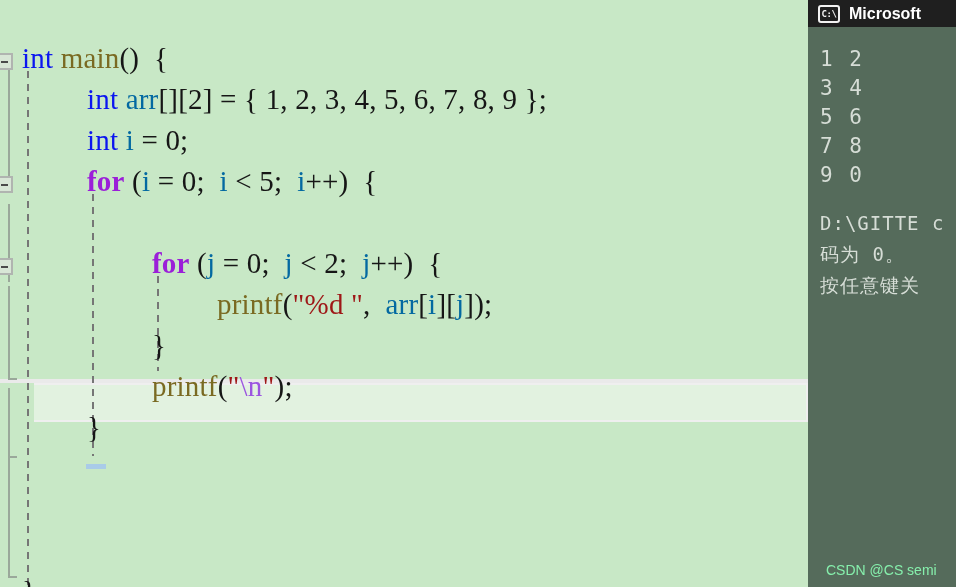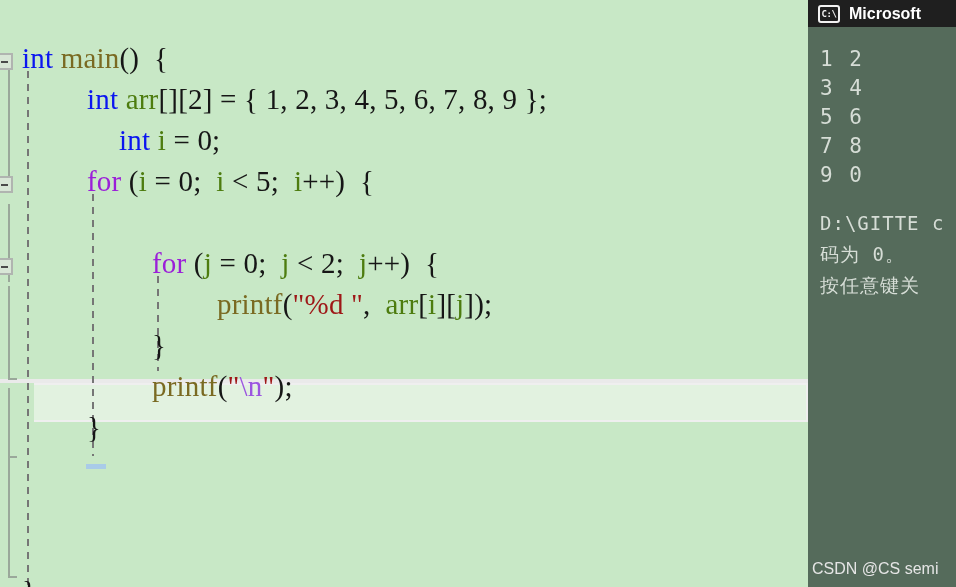--- a/index.html
+++ b/index.html
@@ -59,23 +59,23 @@
     position:absolute; left:0; width:808px; height:4px; background:#eaeaea;
   }
 
   
   .mark-blue{
     position:absolute; width:20px; height:5px; background:#a9cbe8;
   }
 
   
   .kw-type   { color:#0b16f0; }   
-  .kw-ctrl   { color:#9b1fd8; }   
+  .kw-ctrl   { color:#9b1fd8;font-weight:bold; }   
   .fn        { color:#7a6a22; }   
-  .ident     { color:#4d7c0f; }   
+  .ident     { color:#0369a1; }   
   .num       { color:#161616; }
   .punc      { color:#161616; }
   .str       { color:#9e1717; }   
   .esc       { color:#9b55e0; }   
 
   
   #console{
     position:absolute; left:808px; top:0; width:148px; height:587px;
     background:#556b5b; overflow:hidden;
     font-family:"DejaVu Sans Mono", monospace;
@@ -102,23 +102,23 @@
   .out-line{
     font-size:21px; line-height:29px; color:#d6ddd6;
     white-space:pre; letter-spacing:2px;
   }
   .msg-line{
     font-size:19px; line-height:31px; color:#d6ddd6;
     white-space:pre; letter-spacing:1px;
   }
   #console-gap{ height:18px; }
   #watermark{
-    position:absolute; left:4px; bottom:9px;
+    position:absolute; left:18px; bottom:9px;
     font-family:"Liberation Sans", sans-serif;
-    font-size:16px; color:#e5e5e5; white-space:nowrap;
+    font-size:14px; color:#86efac; white-space:nowrap;
   }
 </style>
 </head>
 <body>
 
 <div id="screen">
 
   <div id="editor">
 
     <div id="current-line-top" style="top:363px;"></div>
@@ -139,21 +139,21 @@
       <div class="fold-end" style="top:362px;"></div>
       <div class="fold-end" style="top:440px;"></div>
       <div class="fold-end" style="top:560px;"></div>
     </div>
 
     <div class="mark-blue" style="left:86px; top:448px;"></div>
 
     <div id="code">
         <div class="line" style="top: 22px; padding-left: 22px;"><span class="kw-type">int</span><span class="punc"> </span><span class="fn">main</span><span class="punc">()</span><span class="punc">  </span><span class="punc">{</span></div>
         <div class="line" style="top: 63px; padding-left: 87px;"><span class="kw-type">int</span><span class="punc"> </span><span class="ident">arr</span><span class="punc">[][</span><span class="num">2</span><span class="punc">]</span><span class="punc"> = { </span><span class="num">1</span><span class="punc">, </span><span class="num">2</span><span class="punc">, </span><span class="num">3</span><span class="punc">, </span><span class="num">4</span><span class="punc">, </span><span class="num">5</span><span class="punc">, </span><span class="num">6</span><span class="punc">, </span><span class="num">7</span><span class="punc">, </span><span class="num">8</span><span class="punc">, </span><span class="num">9</span><span class="punc"> };</span></div>
-        <div class="line" style="top: 104px; padding-left: 119px;"><span class="kw-type">int</span><span class="punc"> </span><span class="ident">i</span><span class="punc"> = </span><span class="num">0</span><span class="punc">;</span></div>
+        <div class="line" style="top: 104px; padding-left: 87px;"><span class="kw-type">int</span><span class="punc"> </span><span class="ident">i</span><span class="punc"> = </span><span class="num">0</span><span class="punc">;</span></div>
         <div class="line" style="top: 145px; padding-left: 87px;"><span class="kw-ctrl">for</span><span class="punc"> (</span><span class="ident">i</span><span class="punc"> = </span><span class="num">0</span><span class="punc">;  </span><span class="ident">i</span><span class="punc"> &lt; </span><span class="num">5</span><span class="punc">;  </span><span class="ident">i</span><span class="punc">++)  {</span></div>
         <div class="line" style="top: 227px; padding-left: 152px;"><span class="kw-ctrl">for</span><span class="punc"> (</span><span class="ident">j</span><span class="punc"> = </span><span class="num">0</span><span class="punc">;  </span><span class="ident">j</span><span class="punc"> &lt; </span><span class="num">2</span><span class="punc">;  </span><span class="ident">j</span><span class="punc">++)  {</span></div>
         <div class="line" style="top: 268px; padding-left: 217px;"><span class="fn">printf</span><span class="punc">(</span><span class="str">"%d "</span><span class="punc">,  </span><span class="ident">arr</span><span class="punc">[</span><span class="ident">i</span><span class="punc">][</span><span class="ident">j</span><span class="punc">]);</span></div>
         <div class="line" style="top: 309px; padding-left: 152px;"><span class="punc">}</span></div>
         <div class="line" style="top: 350px; padding-left: 152px;"><span class="fn">printf</span><span class="punc">(</span><span class="str">"</span><span class="esc">\n</span><span class="str">"</span><span class="punc">);</span></div>
         <div class="line" style="top: 391px; padding-left: 87px;"><span class="punc">}</span></div>
         <div class="line" style="top: 432px; padding-left: 87px;"></div>
         <div class="line" style="top: 473px; padding-left: 87px;"></div>
         <div class="line" style="top: 555px; padding-left: 22px;"><span class="punc">}</span></div>
       </div>

